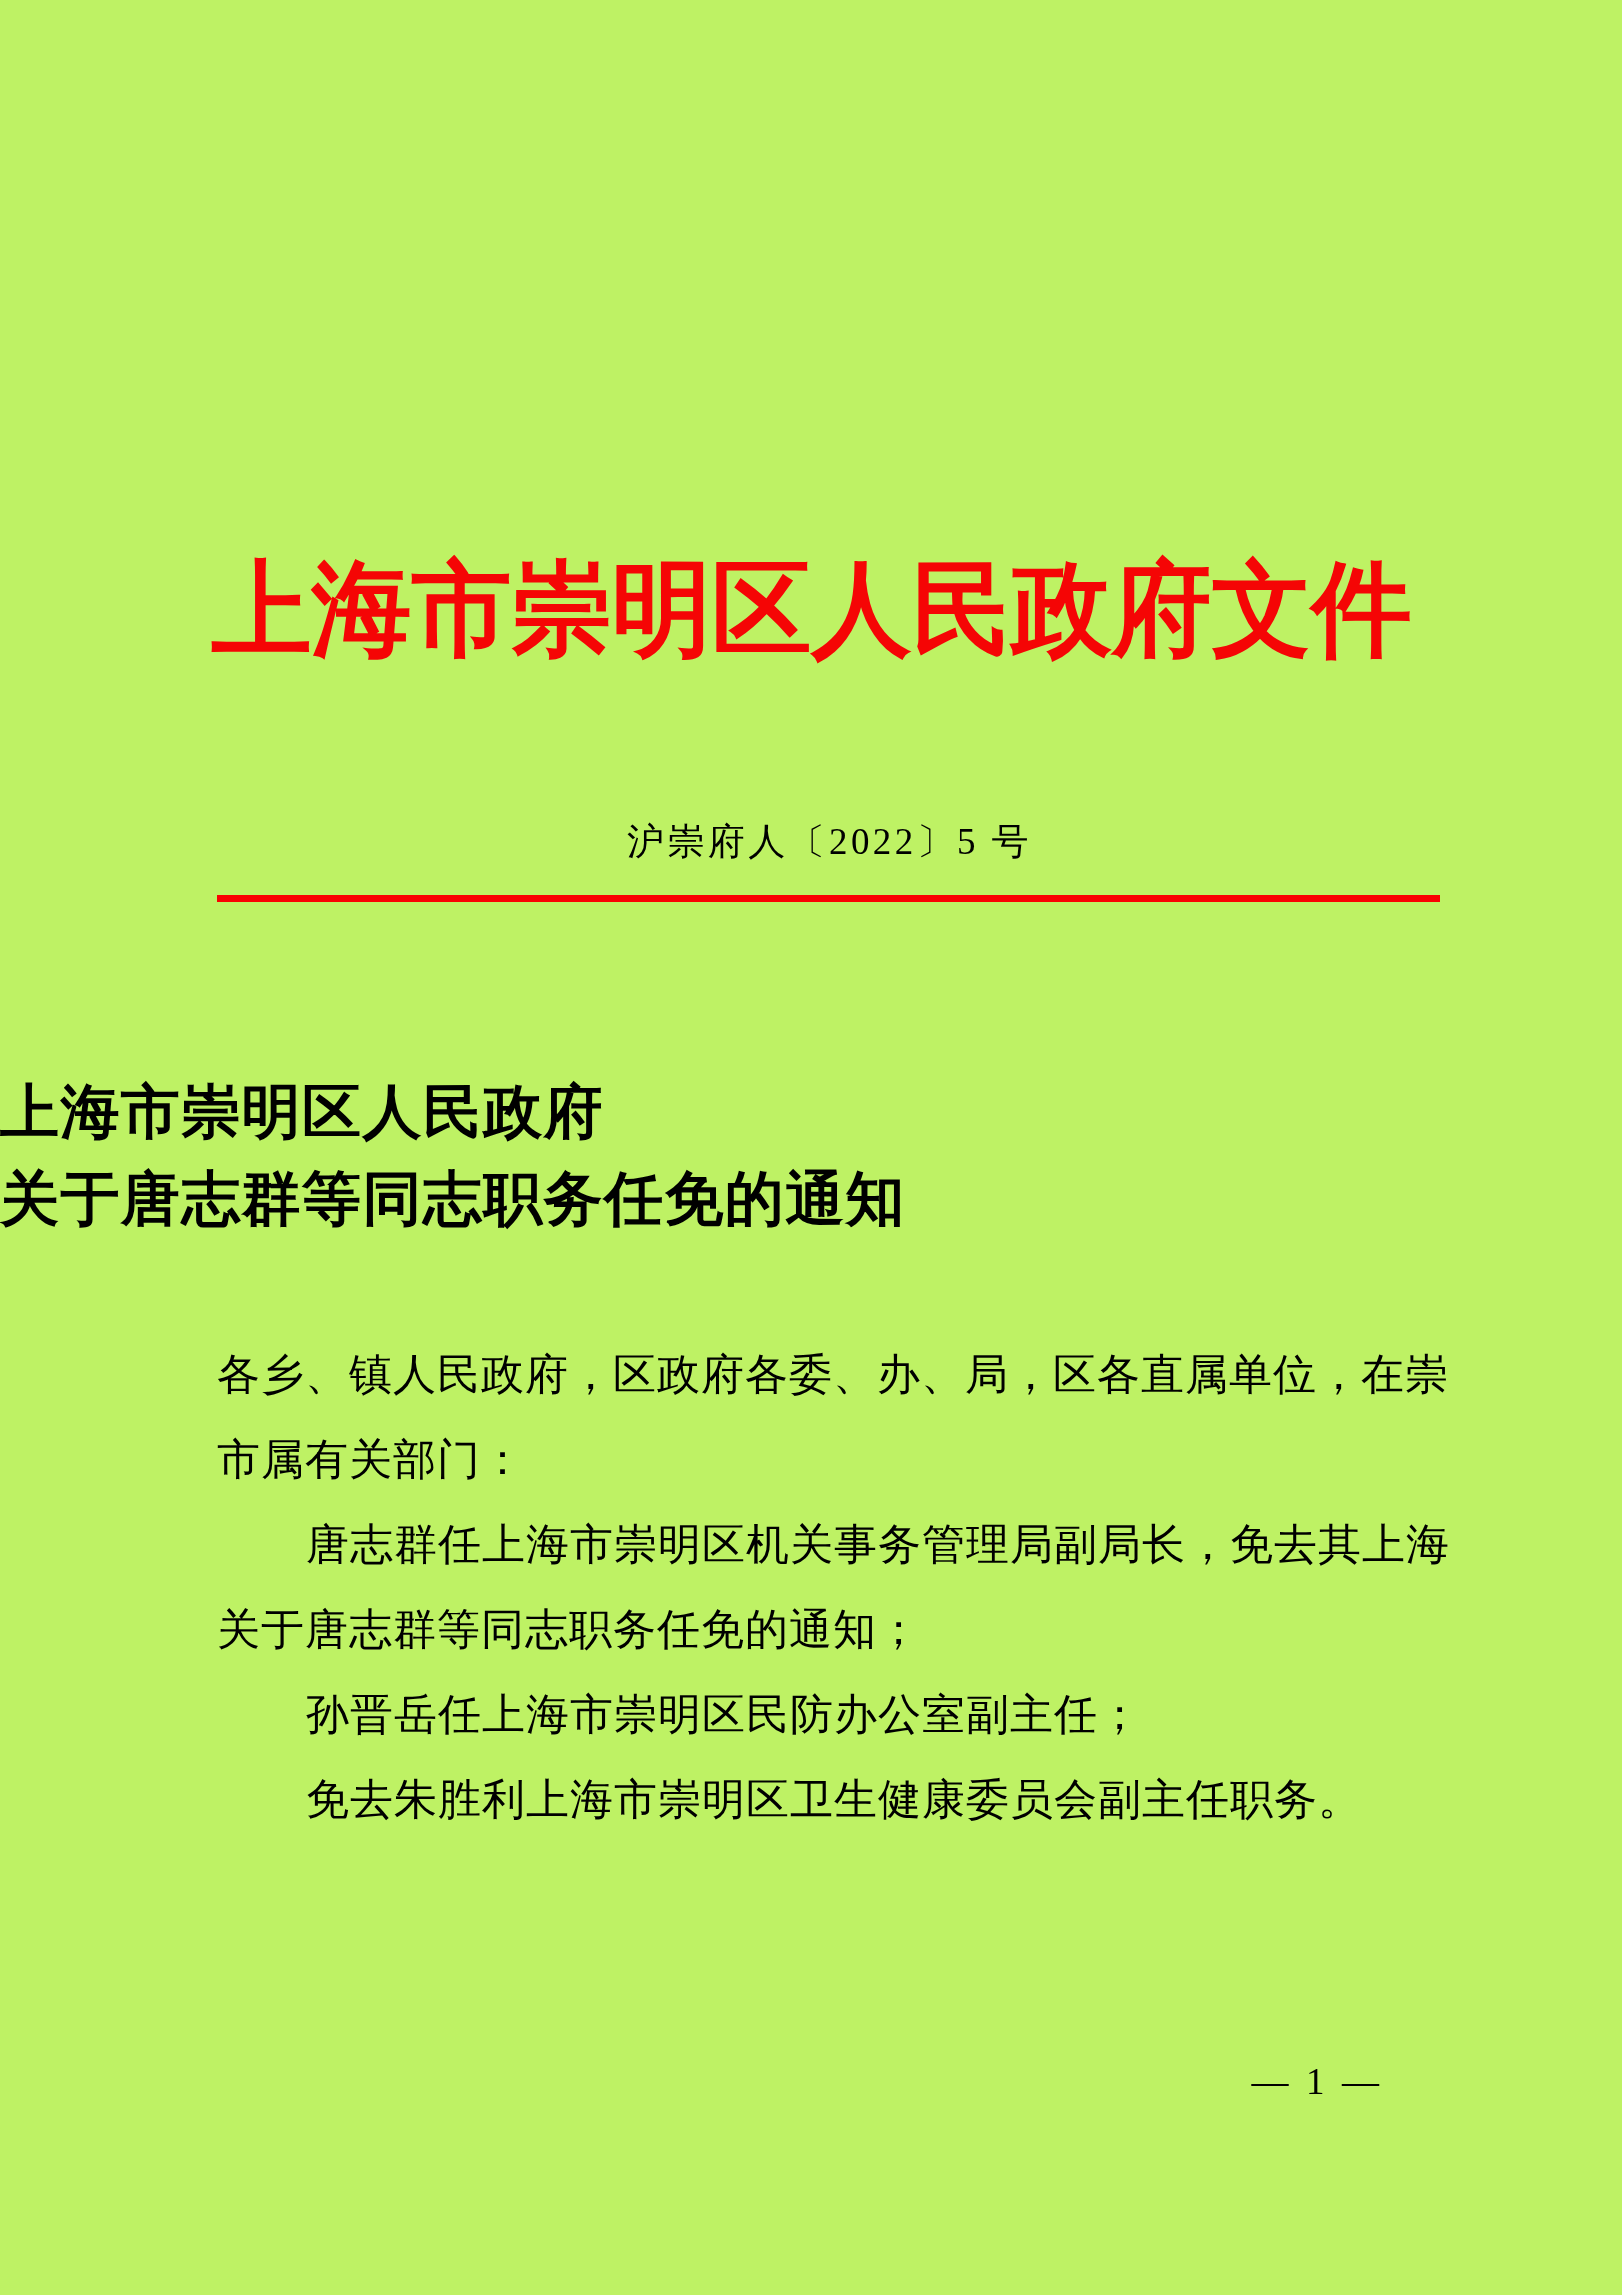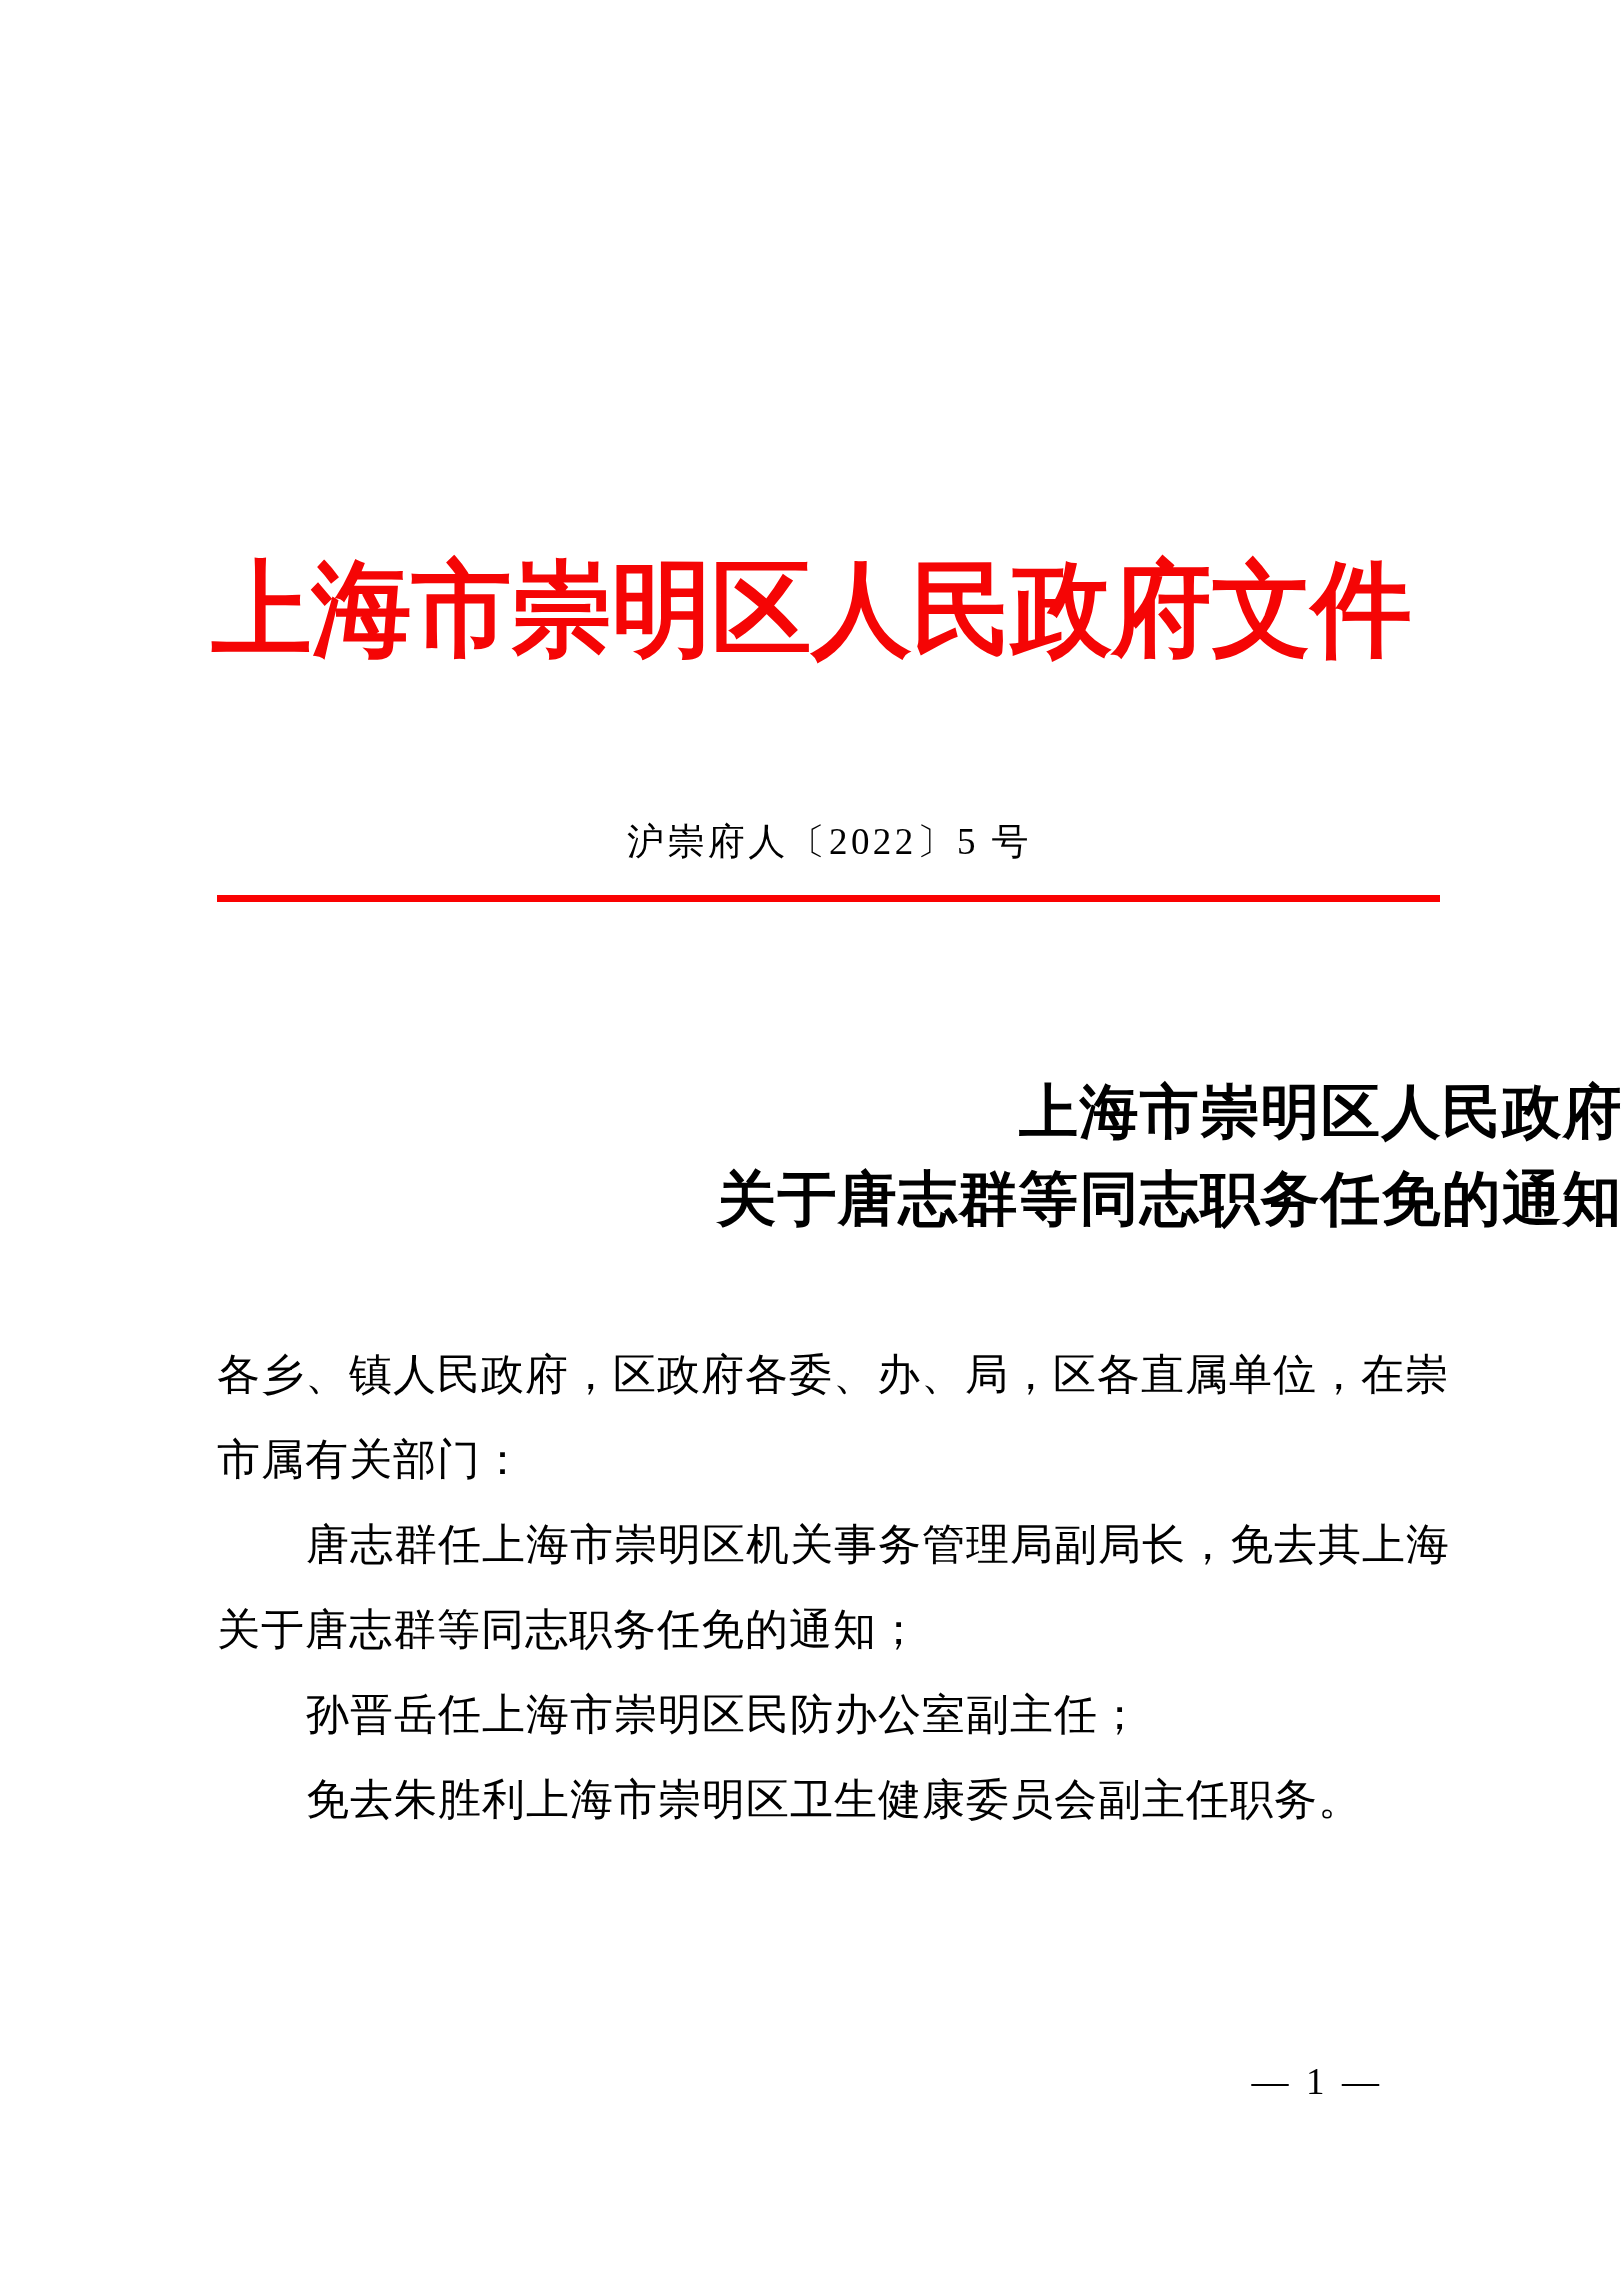--- a/index.html
+++ b/index.html
@@ -2,21 +2,21 @@
 <html style="font-size:11px"><head>
 <meta charset="utf-8">
 <style>
   * { margin: 0; padding: 0; box-sizing: border-box; }
   html, body { background: #888; }
   .page {
     position: relative;
     width: 1623px;
     height: 2295px;
     margin: 0 auto;
-    background: #ffffff;
+    background: #bef264;
     font-family: "Liberation Serif", "DejaVu Serif", serif;
     color: #000;
     overflow: hidden;
   }
   .red-header-title {
     position: absolute;
     top: 553px;
     left: 0;
     width: 100%;
     text-align: center;
@@ -46,21 +46,21 @@
     left: 217px;
     width: 1223px;
     height: 6.8px;
     background: #fa0202;
   }
   .doc-title {
     position: absolute;
     top: 1069px;
     left: 0;
     width: 100%;
-    text-align: right;
+    text-align: left;
     font-size: 59px;
     font-weight: bold;
     line-height: 87px;
     letter-spacing: 1.4px;
     white-space: nowrap;
   }
   .body-text {
     position: absolute;
     top: 1332px;
     left: 217px;

